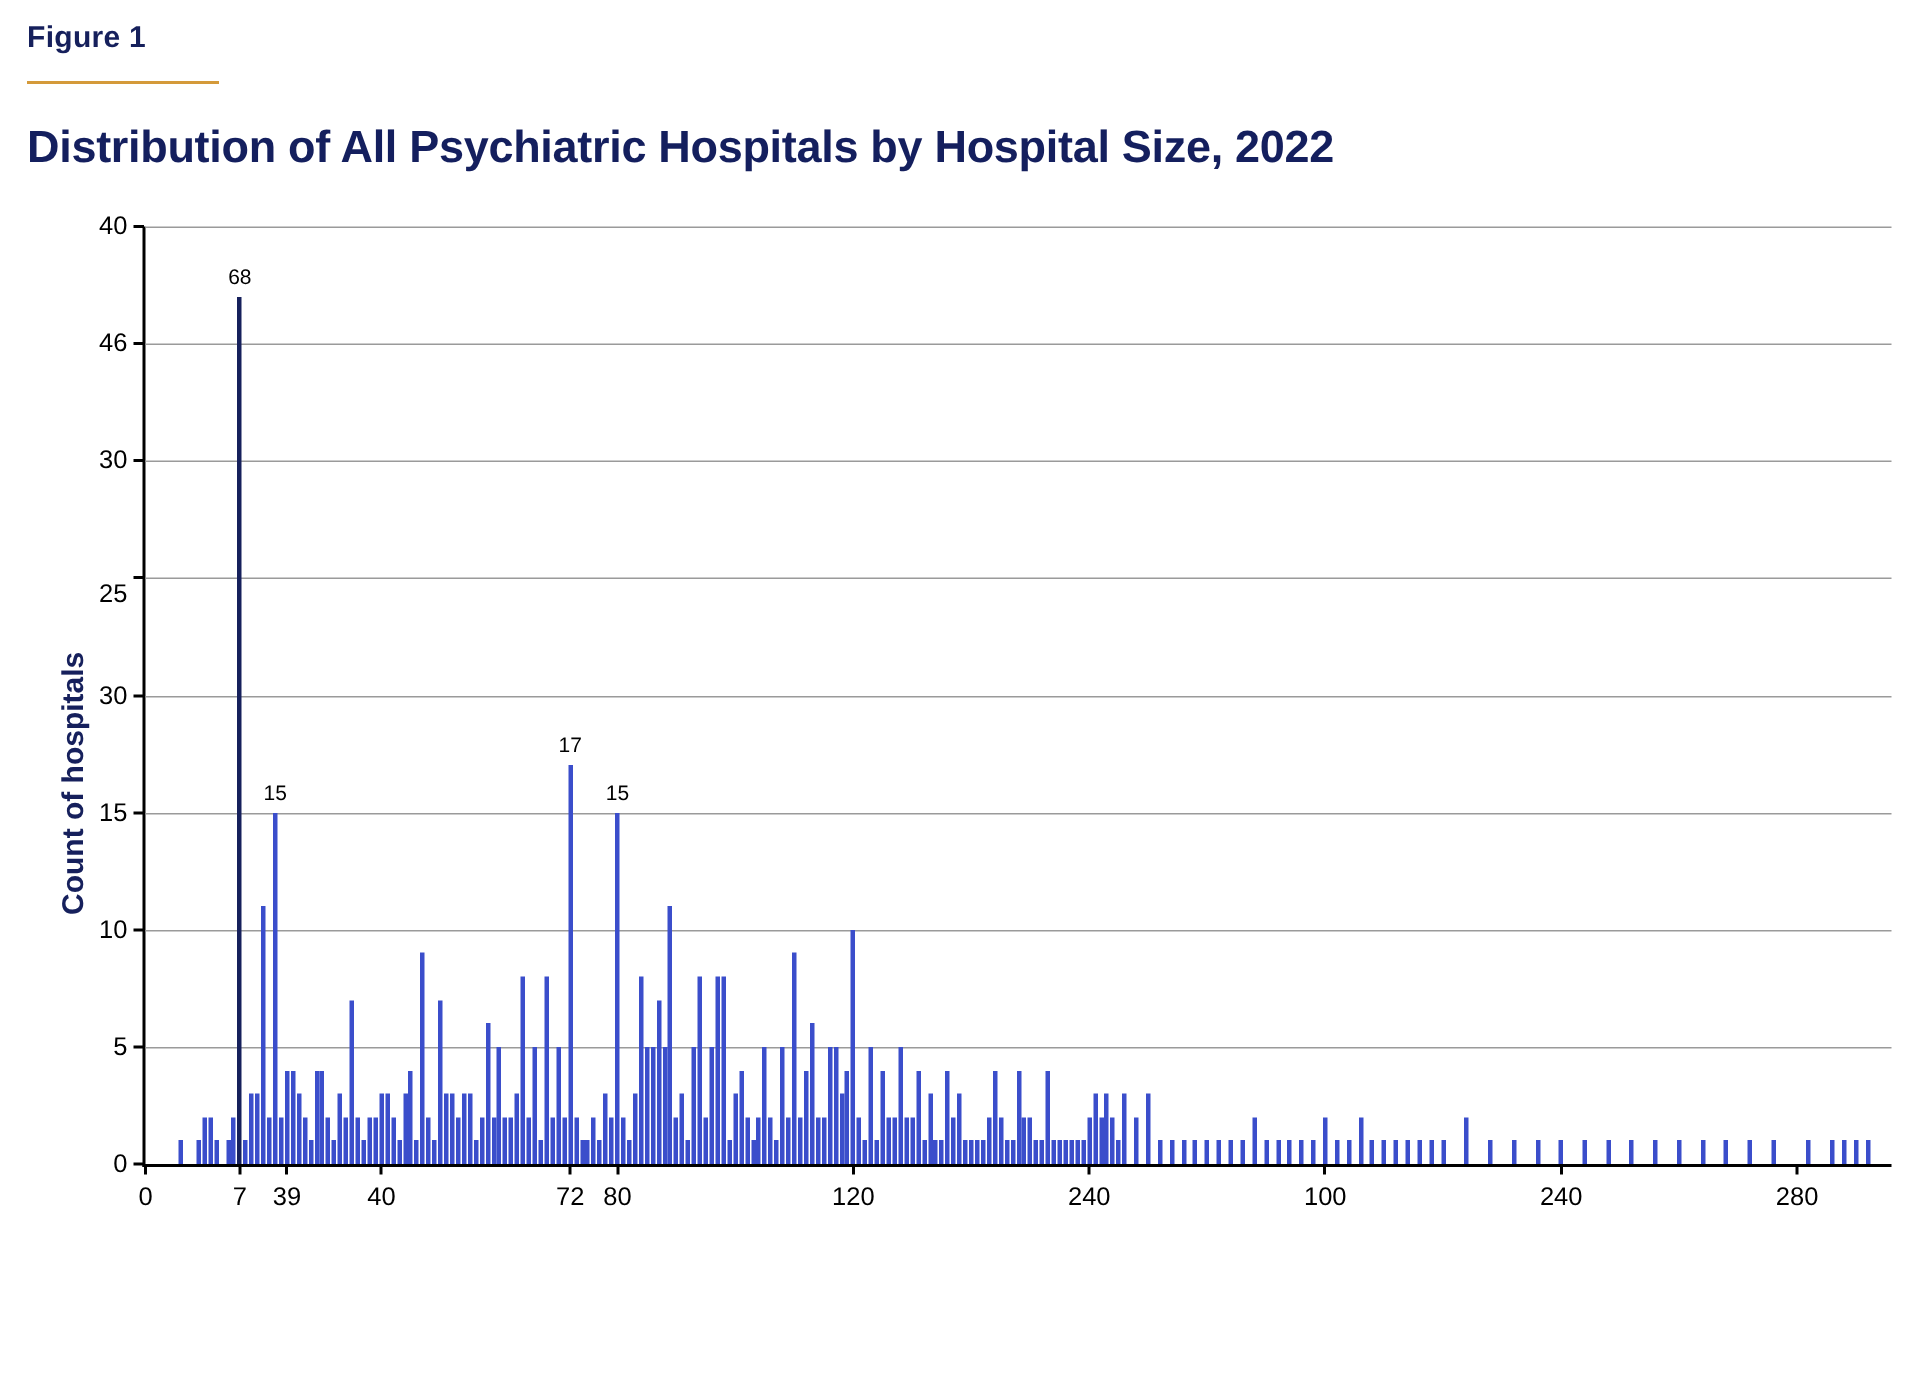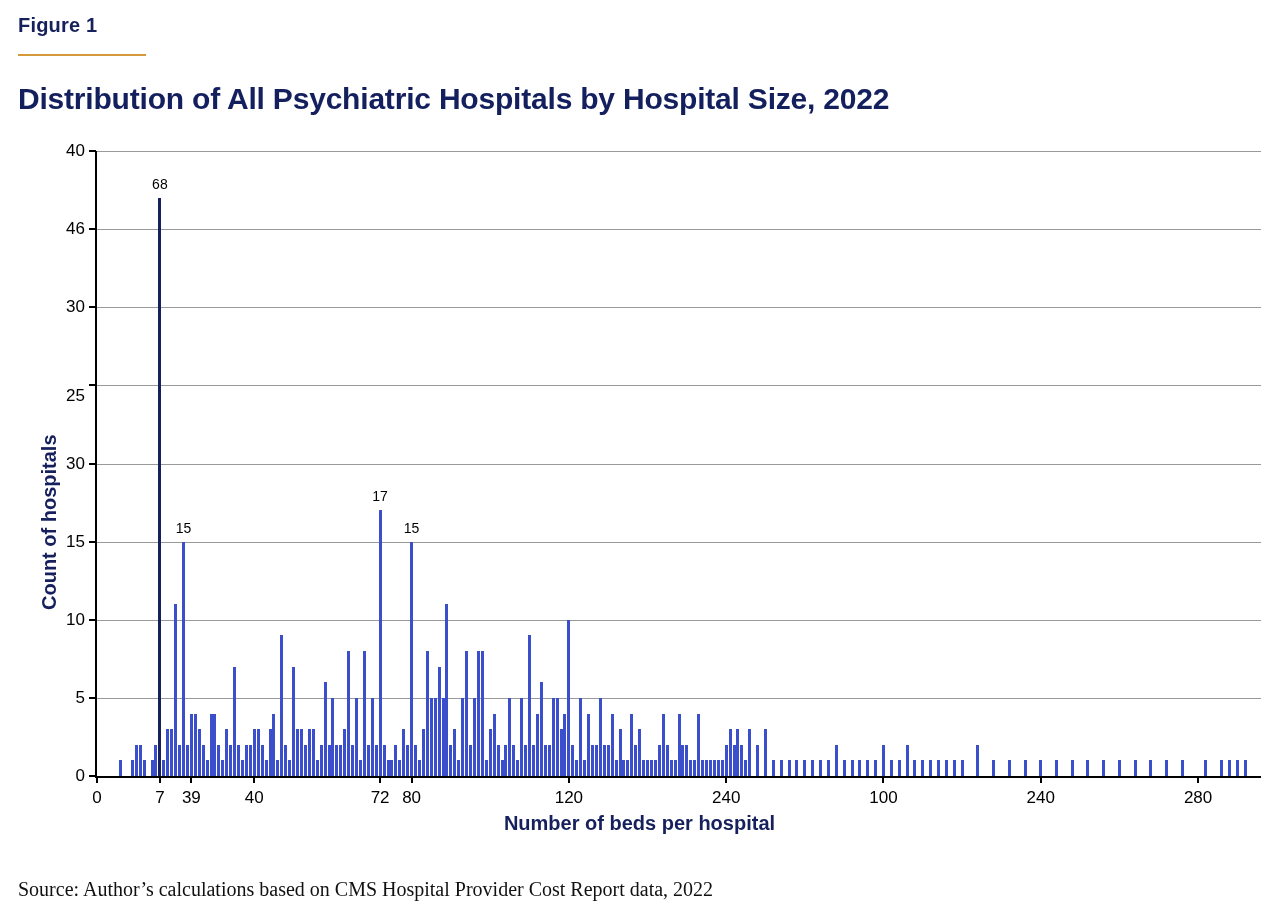--- a/index.html
+++ b/index.html
@@ -411,17 +411,15 @@
         <div class="xtick-mark" style="left: 785.486px; top: 625px;"></div>
         <div class="xtick-label" style="left: 786.486px; top: 637px;">100</div>
         <div class="xtick-mark" style="left: 942.784px; top: 625px;"></div>
         <div class="xtick-label" style="left: 943.784px; top: 637px;">240</div>
         <div class="xtick-mark" style="left: 1100.08px; top: 625px;"></div>
         <div class="xtick-label" style="left: 1101.08px; top: 637px;">280</div>
       </div>
     <div id="y-axis-title-holder">
         <div class="axis-title-y" style="left: 38px; top: 470px;">Count of hospitals</div>
       </div>
-    <div class="axis-title-x" id="x-axis-title" style="top:672px;">Number of beds per hospital</div>
   </div>
 
-  <div class="source">Source: Author’s calculations based on CMS Hospital Provider Cost Report data, 2022</div>
 </div>
 
 </body></html>

